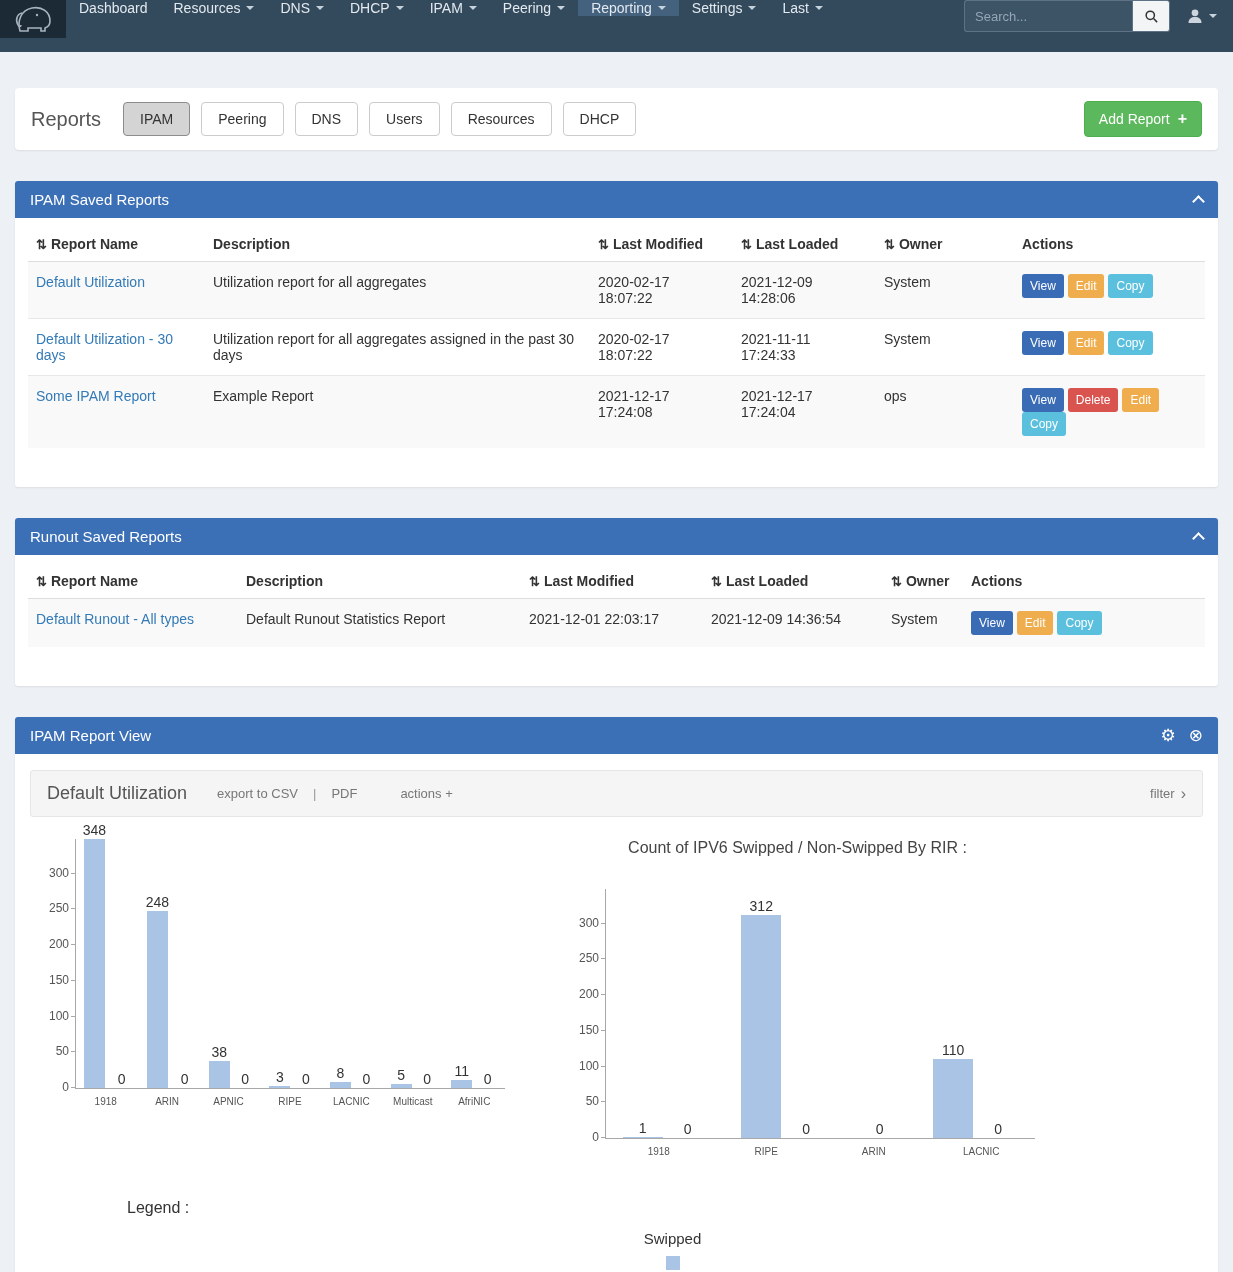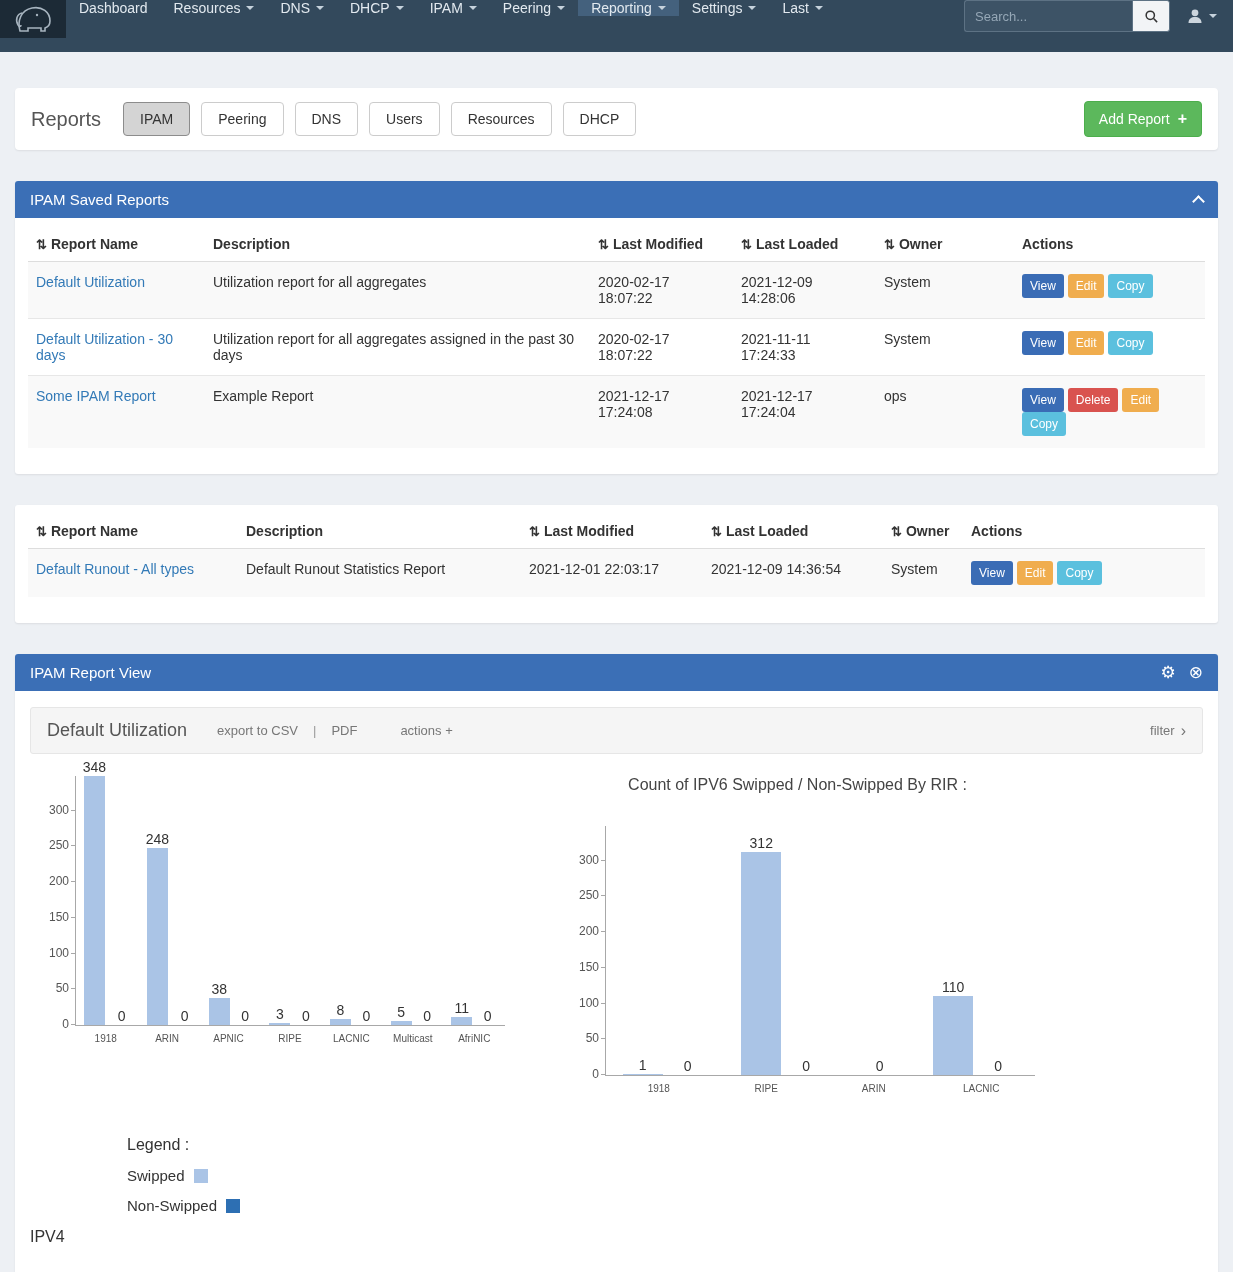--- a/index.html
+++ b/index.html
@@ -34,21 +34,21 @@
   .btn-add .plus { font-weight:bold; font-size:16px; line-height:1; }
 
   
   .panel { margin:31px 15px 0; background:#fff; border-radius:3px; box-shadow:0 1px 2px rgba(0,0,0,.08); }
   .panel-header { background:var(--panel-hdr); color:#fff; height:37px; display:flex; align-items:center; padding:0 15px; border-radius:3px 3px 0 0; font-size:15px; }
   .hdr-right { margin-left:auto; display:flex; align-items:center; gap:13px; }
   .chev-up { width:9px; height:9px; border-left:2px solid #fff; border-top:2px solid #fff; transform:rotate(45deg); margin-top:4px; cursor:pointer; }
   .hdr-icon { color:#fff; font-size:17px; line-height:1; cursor:pointer; }
 
   
-  .panel-body { padding:6px 13px 26px; }
+  .panel-body { padding:6px 13px 39px; }
   table { width:100%; border-collapse:collapse; table-layout:fixed; }
   th { text-align:left; font-size:14px; color:#333; padding:12px 8px 9px; border-bottom:1px solid #ddd; font-weight:bold; white-space:nowrap; }
   th.sortable { cursor:pointer; }
   .sort-icon { margin-right:4px; font-size:13px; color:#333; }
   td { font-size:14px; color:#333; padding:12px 8px; vertical-align:top; border-top:1px solid #e7e7e7; }
   tbody tr:nth-child(odd) td { background:#f9f9f9; }
   a.report-link { color:var(--link); text-decoration:none; cursor:pointer; }
   .action-btn { display:inline-block; color:#fff; font-size:12px; padding:5px 8px; border-radius:3px; margin-right:4px; border:none; cursor:pointer; font-family:inherit; }
 
   
@@ -70,21 +70,21 @@
   .y-tick-mark { position:absolute; left:-5px; width:5px; height:1px; background:#a8a8a8; }
   .bar-group { display:flex; align-items:flex-end; gap:5px; }
   .bar-col { display:flex; flex-direction:column; align-items:center; justify-content:flex-end; }
   .bar-value { font-size:14px; color:#333; margin-bottom:1px; }
   .x-labels { display:flex; margin-left:45px; width:430px; padding-top:7px; }
   .x-label { flex:1; text-align:center; font-size:10px; color:#555; }
 
   
   .legend { margin:42px 0 0 112px; }
   .legend-title { font-size:16px; color:#333; margin-bottom:13px; }
-  .legend-item { display:flex; align-items:center; gap:9px; margin-bottom:13px; font-size:15px; color:#333; }
+  .legend-item { display:flex; align-items:center; gap:9px; margin-bottom:13px; font-size:15px; color:#333;flex-direction:column; }
   .legend-swatch { width:14px; height:14px; display:inline-block; }
   .ipv4-label { font-size:16px; color:#333; margin:14px 0 0 15px; }
 </style>
 </head>
 <body>
 
 <div class="page">
 
   <nav class="navbar">
     <div class="brand">
@@ -218,20 +218,26 @@
               <td>2021-12-17 17:24:04</td>
               <td>ops</td>
               <td><button class="action-btn" style="background: rgb(58, 108, 181);">View</button><button class="action-btn" style="background: rgb(217, 83, 79);">Delete</button><button class="action-btn" style="background: rgb(240, 173, 78);">Edit</button><button class="action-btn" style="background: rgb(91, 192, 222);">Copy</button></td>
             </tr>
           </tbody>
         </table>
       </div>
   </section>
 
   <section class="panel">
+    <header class="panel-header">
+      <span>Runout Saved Reports</span>
+      <span class="hdr-right">
+        <span class="chev-up"></span>
+      </span>
+    </header>
     <div class="panel-body" id="runout-table-mount">
         <table>
           <colgroup>
             <col style="width: 210px;">
             <col style="width: 283px;">
             <col style="width: 182px;">
             <col style="width: 180px;">
             <col style="width: 80px;">
             <col style="width: auto;">
           </colgroup>

